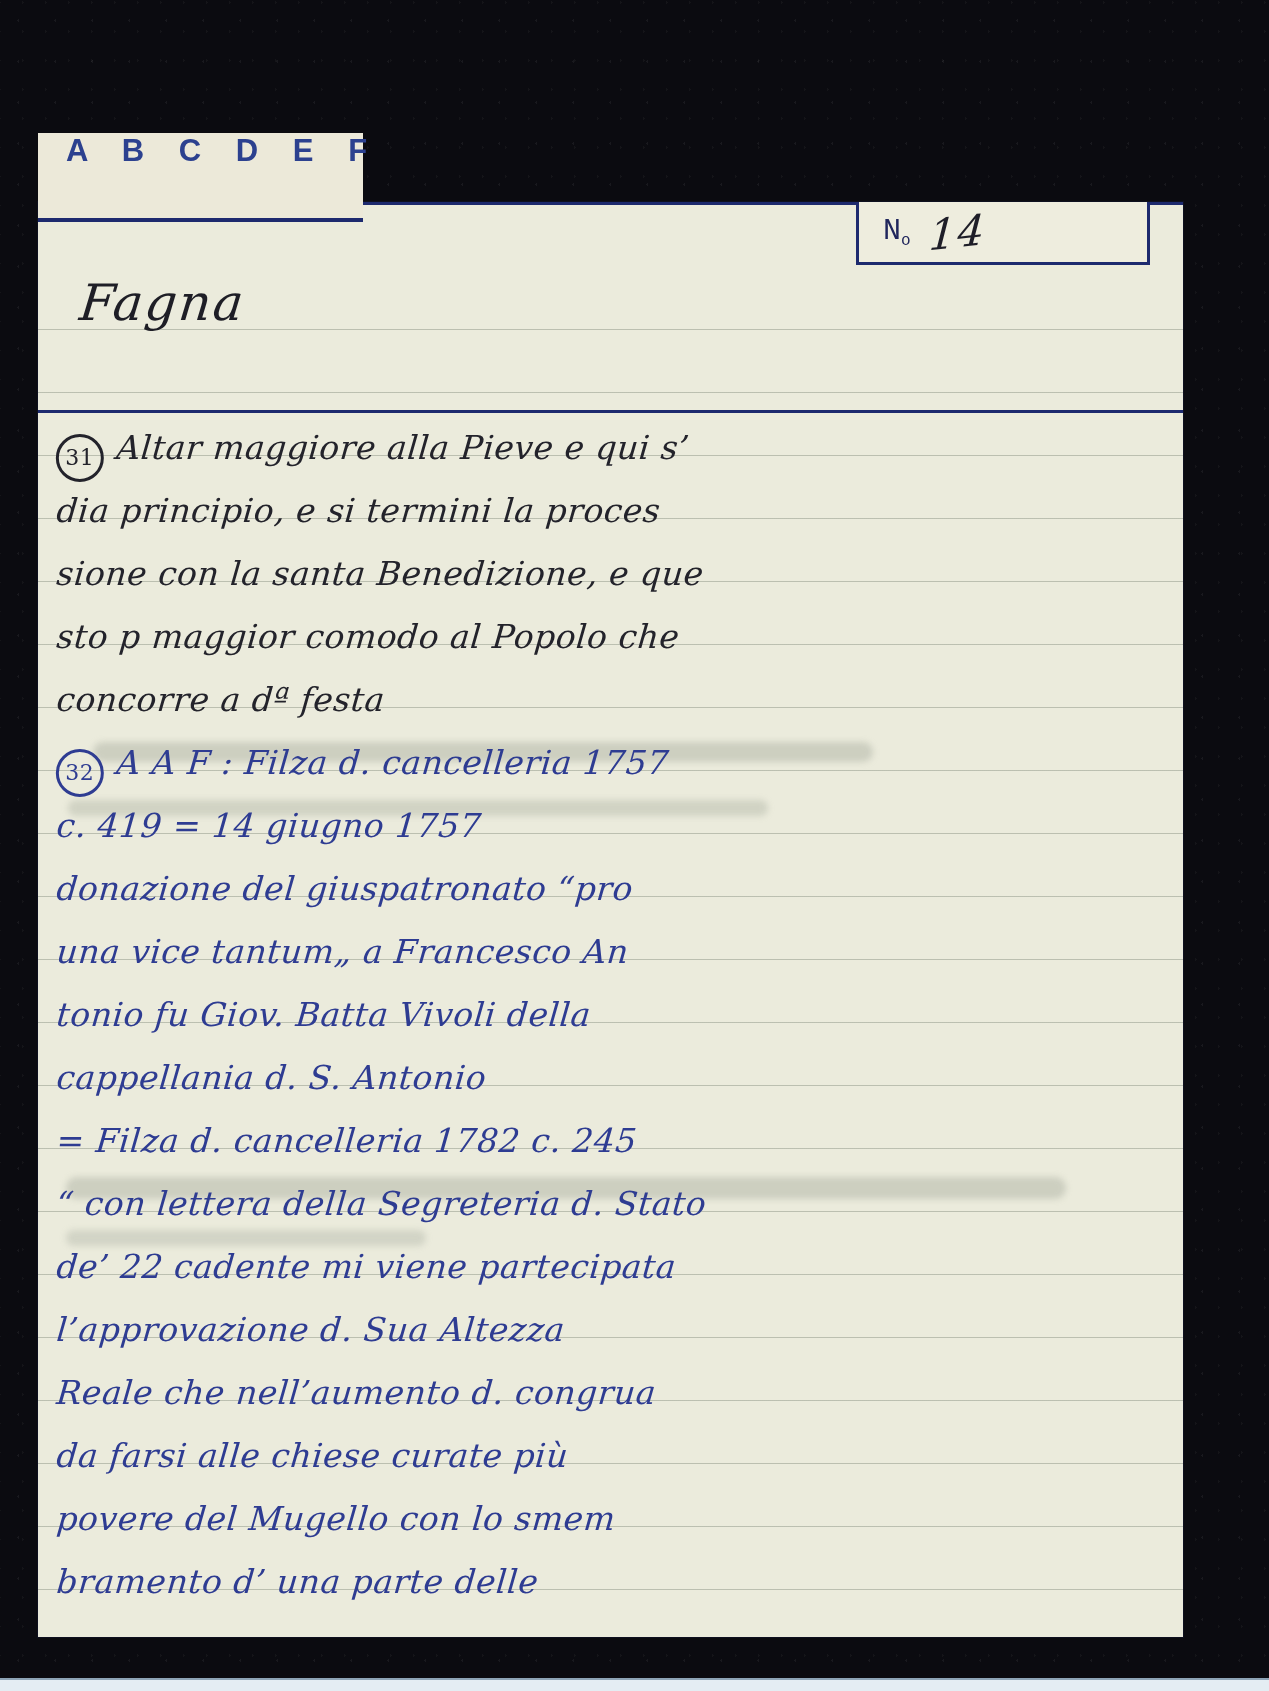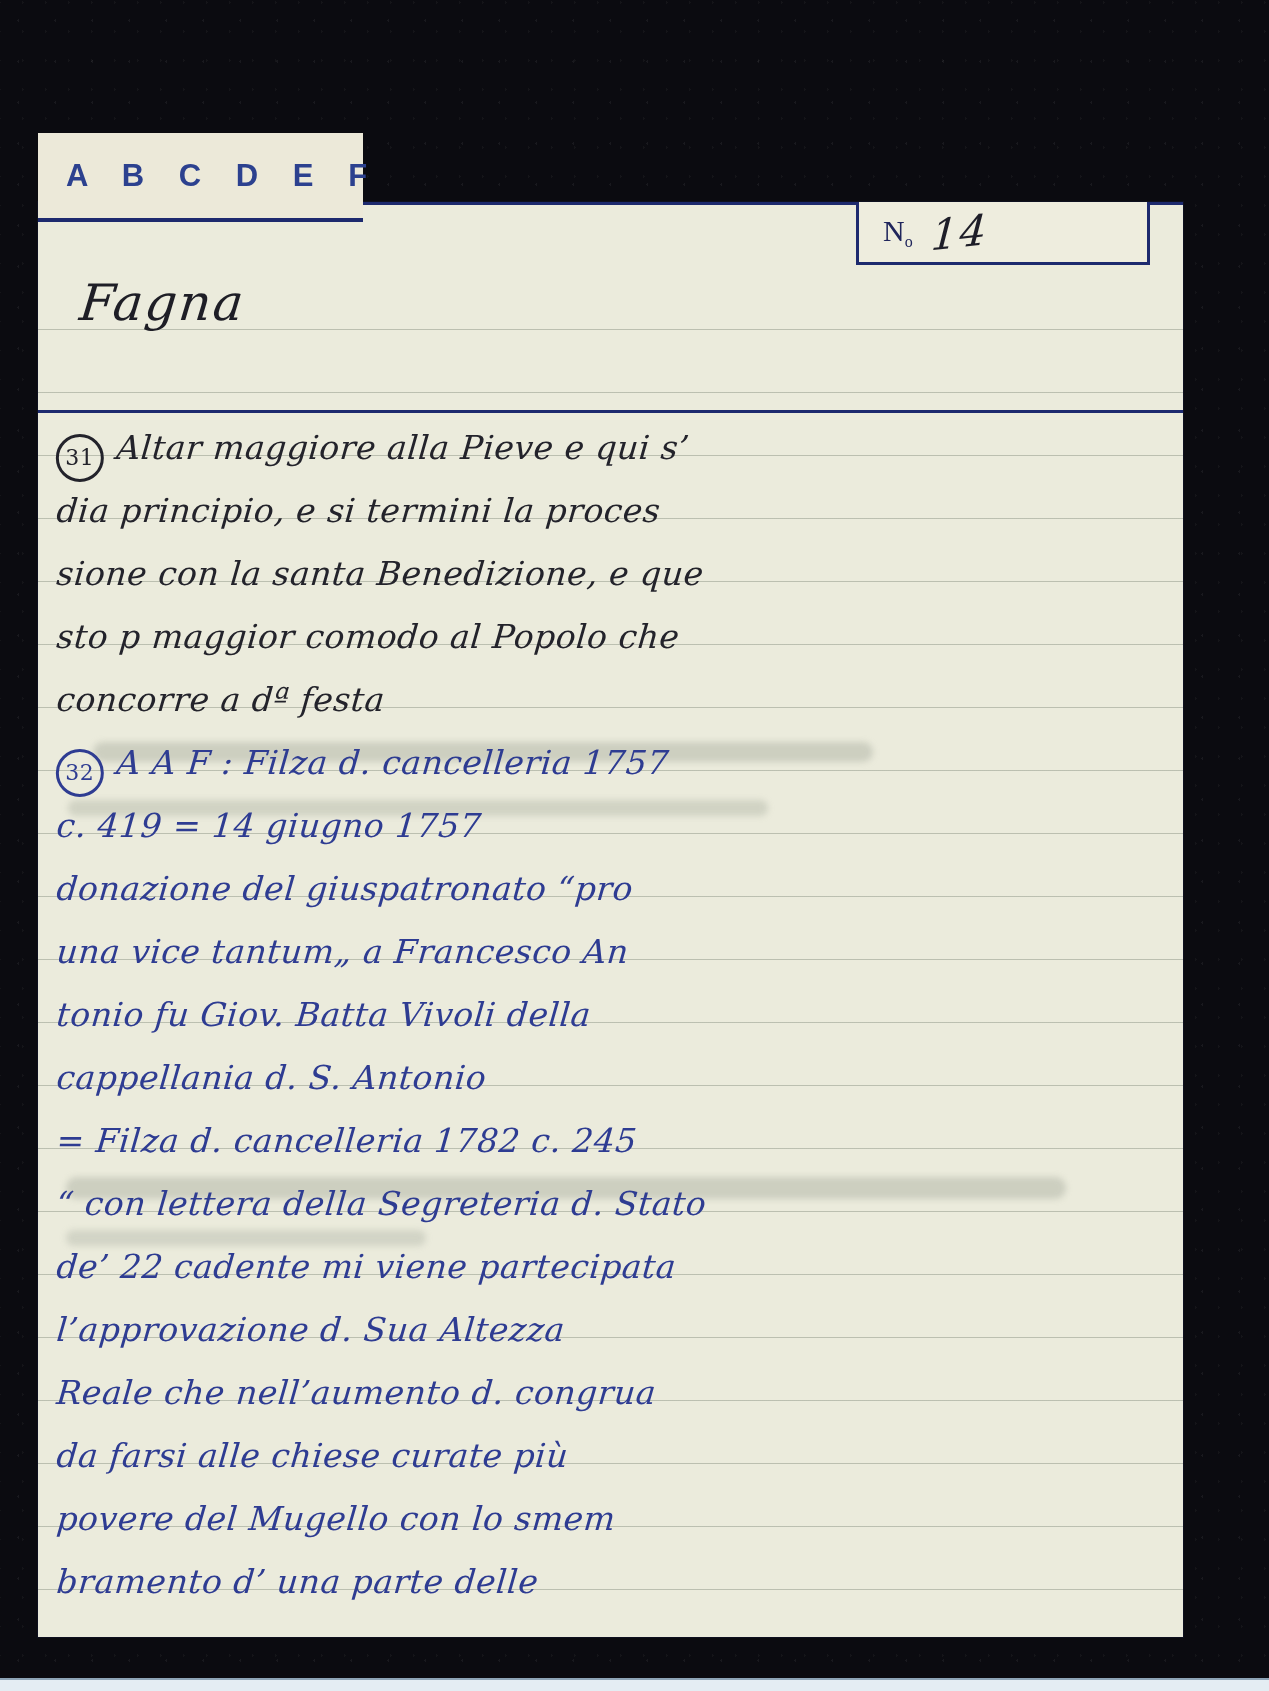--- a/index.html
+++ b/index.html
@@ -18,21 +18,21 @@
       radial-gradient(rgba(255,255,255,0.04) 1px, transparent 1px);
     background-size:37px 41px, 23px 29px;
     background-position:0 0, 11px 17px;
   }
   
   .tab{
     position:absolute;left:38px;top:133px;width:325px;height:85px;
     background:#ece9d9;
     border-bottom:4px solid #1d2a6e;
     z-index:3;
-    display:flex;align-items:center;
+    display:flex;
   }
   .tab-letters{
     font-family:"Liberation Sans", sans-serif;
     font-weight:bold;
     color:#2c418f;
     font-size:31px;
     letter-spacing:13px;
     padding-left:28px;
     white-space:nowrap;
   }
@@ -60,21 +60,21 @@
   
   .num-box{
     position:absolute;top:0;left:818px;width:288px;height:60px;
     border-left:3px solid #1d2a6e;
     border-right:3px solid #1d2a6e;
     border-bottom:3px solid #1d2a6e;
     display:flex;align-items:center;
     background:#eeedde;
   }
   .num-label{
-    font-family:Liberation Serif, serif;
+    font-family:Liberation Mono, monospace;
     font-size:30px;color:#20265c;
     padding-left:24px;
   }
   .num-label sub{font-size:16px;vertical-align:-6px;}
   .num-value{
     font-style:italic;
     font-size:42px;
     color:#1e1e28;
     transform:rotate(-6deg) skewX(-10deg);
     margin-left:18px;

